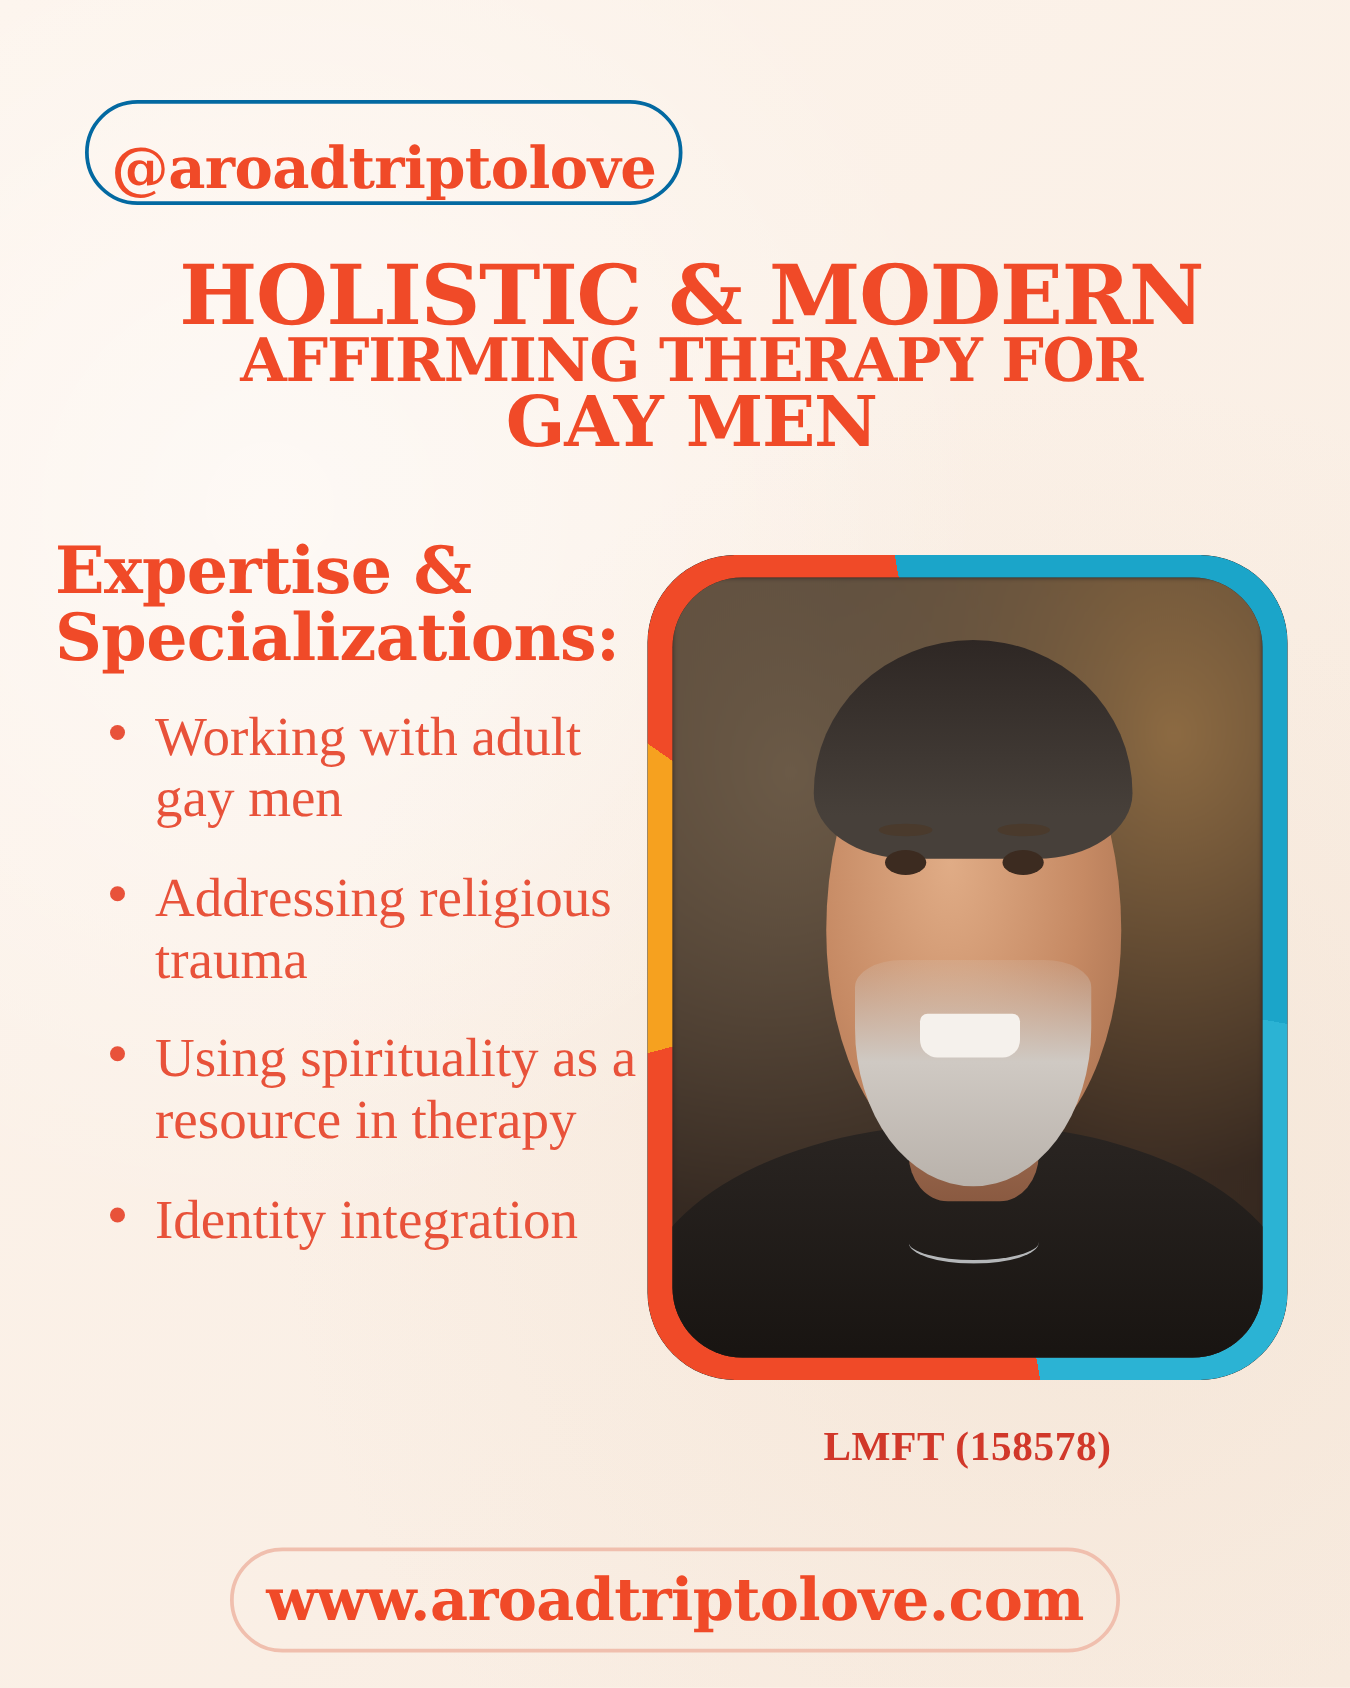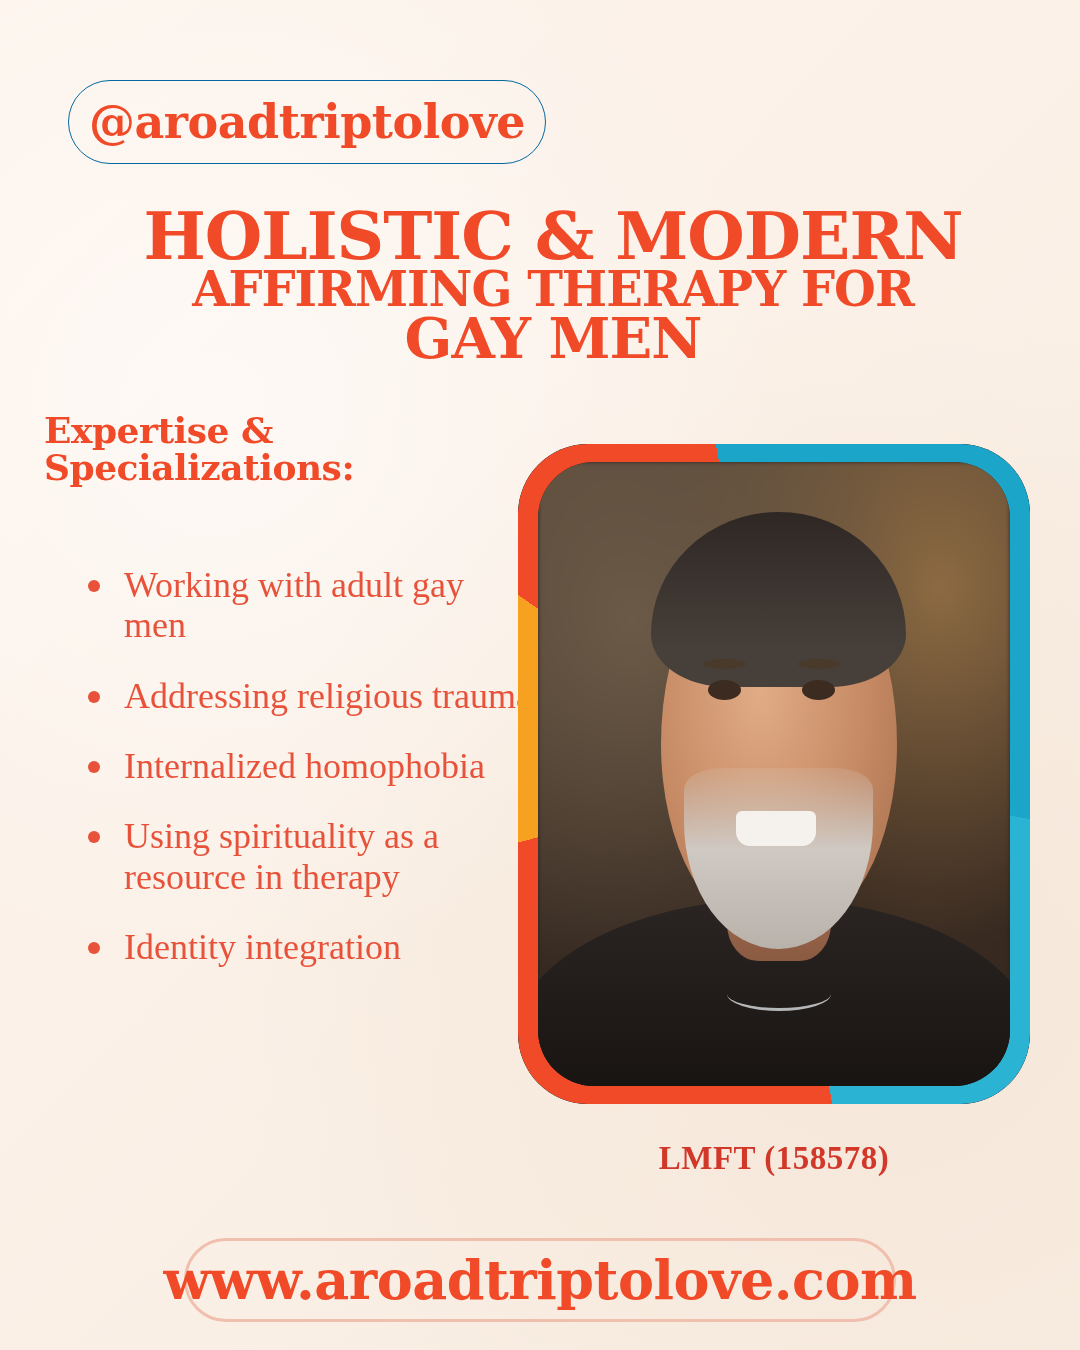--- a/index.html
+++ b/index.html
@@ -31,24 +31,24 @@
     inset: 0;
   }
 
   
   .handle-pill {
     position: absolute;
     left: 68px;
     top: 80px;
     width: 478px;
     height: 84px;
-    border: 1px solid #0369a1;
+    border: 3px solid #0369a1;
     border-radius: 42px;
     display: flex;
-    align-items: center;
+    align-items: flex-end;
     justify-content: center;
     box-sizing: border-box;
   }
   .handle-text {
     font-family: "DejaVu Serif", serif;
     font-weight: bold;
     font-size: 46px;
     color: #f04a28;
     letter-spacing: -0.5px;
     white-space: nowrap;
@@ -69,47 +69,47 @@
     letter-spacing: -1px;
   }
   .headline .l1 { display:block; transform: scaleX(1.0); }
   .headline .l2 { display:block; font-size: 48px; }
   .headline .l3 { display:block; font-size: 56px; }
 
   
   .expertise-title {
     position: absolute;
     left: 44px;
-    top: 412px;
+    top: 430px;
     width: 470px;
     color: #f04a28;
     font-family: "DejaVu Serif", serif;
     font-weight: bold;
-    font-size: 36px;
+    font-size: 52px;
     line-height: 1.03;
     letter-spacing: -0.5px;
   }
 
   
   .bullets {
     position: absolute;
     left: 70px;
     top: 565px;
     width: 465px;
     list-style: none;
     margin: 0;
     padding: 0;
   }
   .bullets li {
     position: relative;
     padding-left: 54px;
     margin-bottom: 30px;
     color: #e8523a;
     font-family: "Liberation Serif", serif;
-    font-size: 36px;
+    font-size: 44px;
     line-height: 1.12;
   }
   .bullets li::before {
     content: "";
     position: absolute;
     left: 18px;
     top: 15px;
     width: 12px;
     height: 12px;
     background: #e8523a;
@@ -276,21 +276,21 @@
     border: 3px solid #f0bfae;
     border-radius: 46px;
     display: flex;
     align-items: center;
     justify-content: center;
     box-sizing: border-box;
   }
   .website-text {
     font-family: "DejaVu Serif", serif;
     font-weight: bold;
-    font-size: 54px;
+    font-size: 47px;
     color: #f04a28;
     letter-spacing: -0.5px;
     white-space: nowrap;
     text-align: center;
   }
 </style>
 </head>
 <body>
 
 <div class="texture"></div>
@@ -308,21 +308,20 @@
   </div>
 
   <div class="expertise-title">
     <span>Expertise &amp;</span><br>
     <span>Specializations:</span>
   </div>
 
   <ul class="bullets">
     <li>Working with adult gay men</li>
     <li>Addressing religious trauma</li>
-    <li>Internalized homophobia</li>
     <li>Using spirituality as a resource in therapy</li>
     <li>Identity integration</li>
   </ul>
 
   <div class="portrait-wrap">
     <div class="portrait-frame">
       <div class="ring"></div>
       <div class="photo">
         <div class="photo-bg"></div>
         <div class="shoulders"></div>

